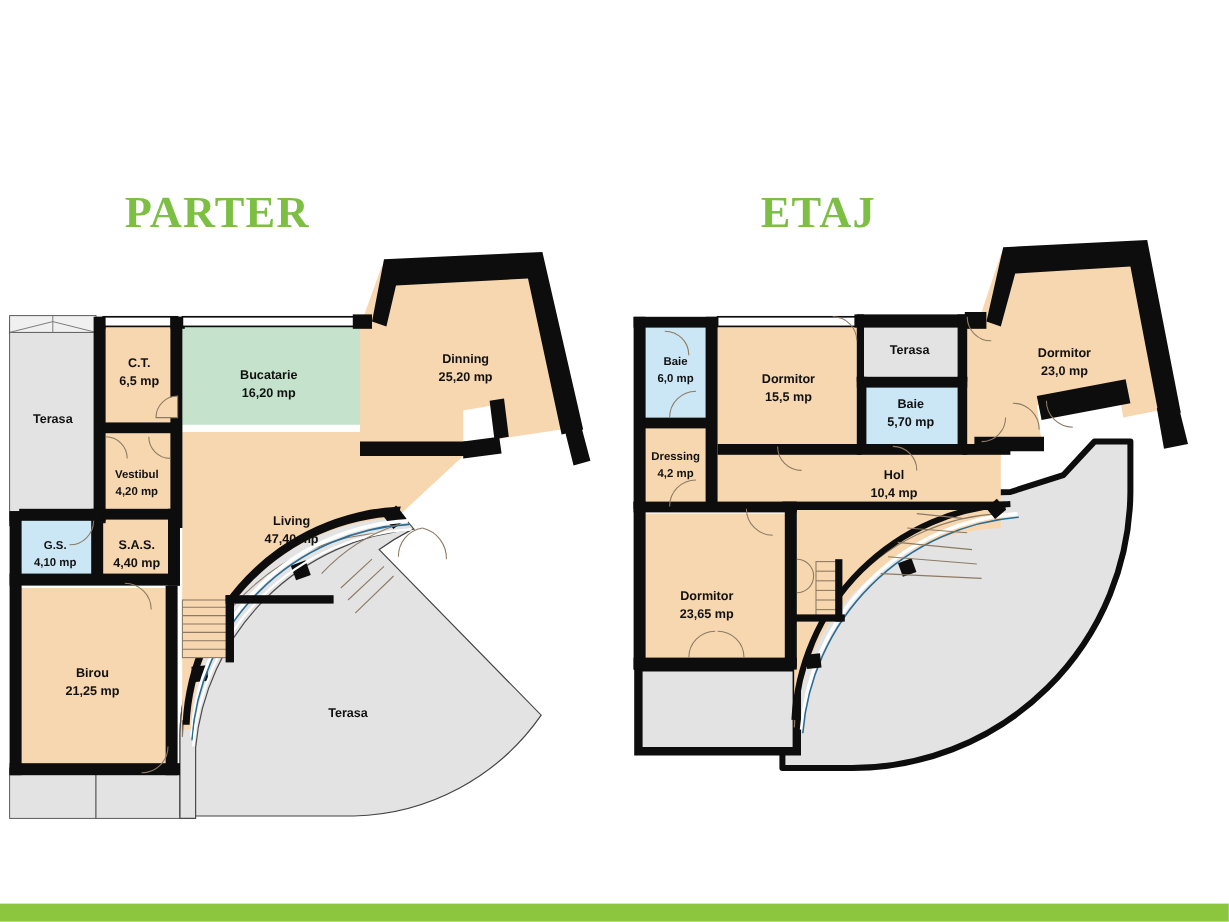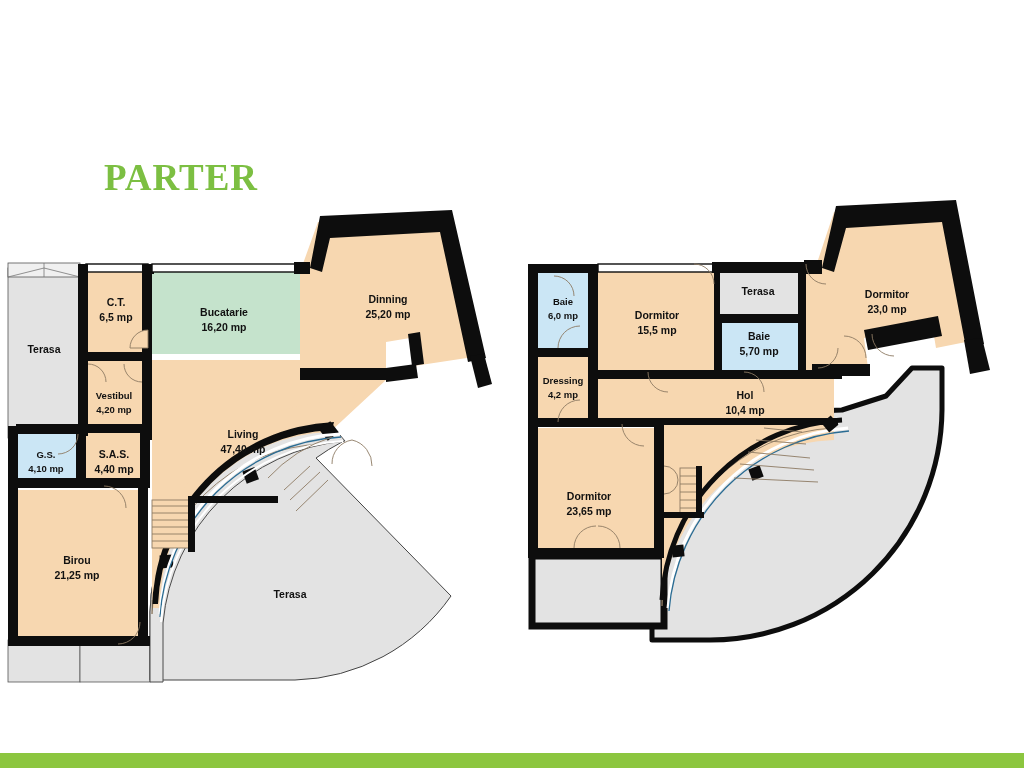--- a/index.html
+++ b/index.html
@@ -55,20 +55,21 @@
   .rm-label { font-size: 10.5px; }
   .rm-label-sm { font-size: 9.5px; }
 </style>
 </head>
 <body>
 
 <div id="stage">
 
   <div class="plan-title" id="title-parter">PARTER</div>
 
+  <div class="plan-title" id="title-etaj">ETAJ</div>
 
   <svg class="plan-svg" id="svg-parter" width="512" height="768" viewBox="0 0 512 768">
 
     <defs>
       <clipPath id="clipTerCurve">
         <path d="M 145 480 A 220 220 0 0 1 470 380 L 470 680 L 145 680 Z"></path>
       </clipPath>
     </defs>
 
     <g>

